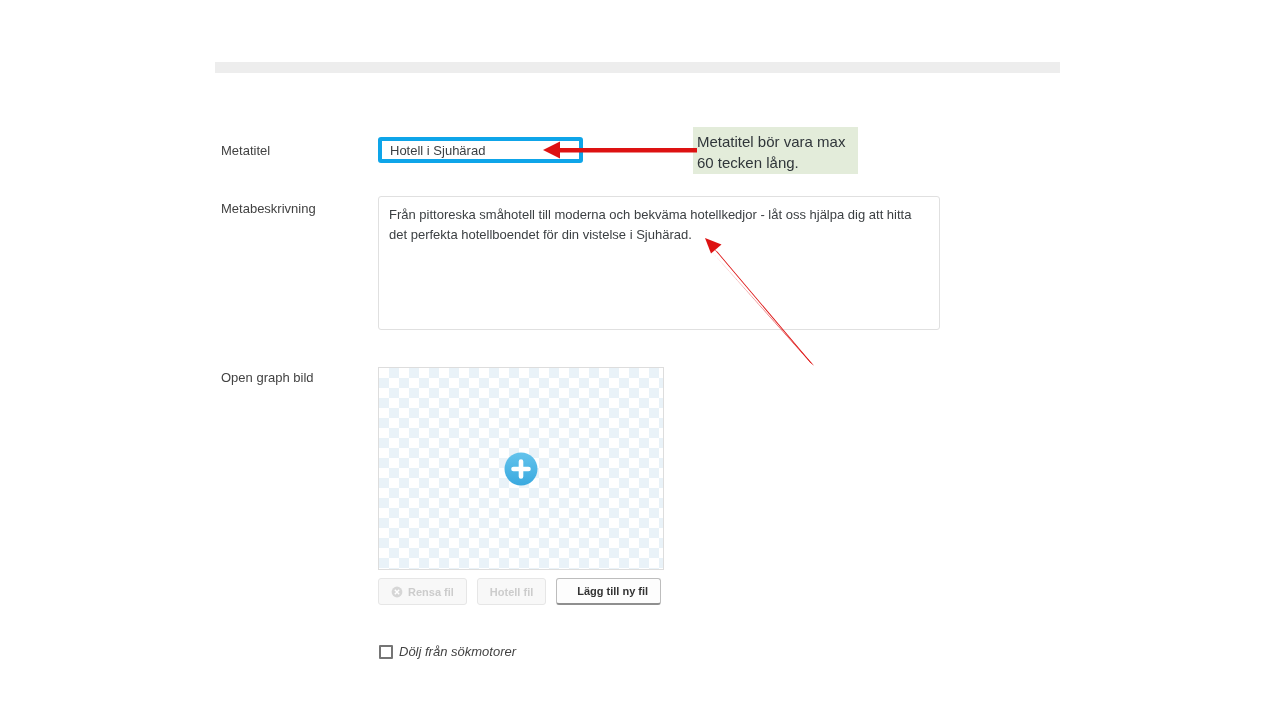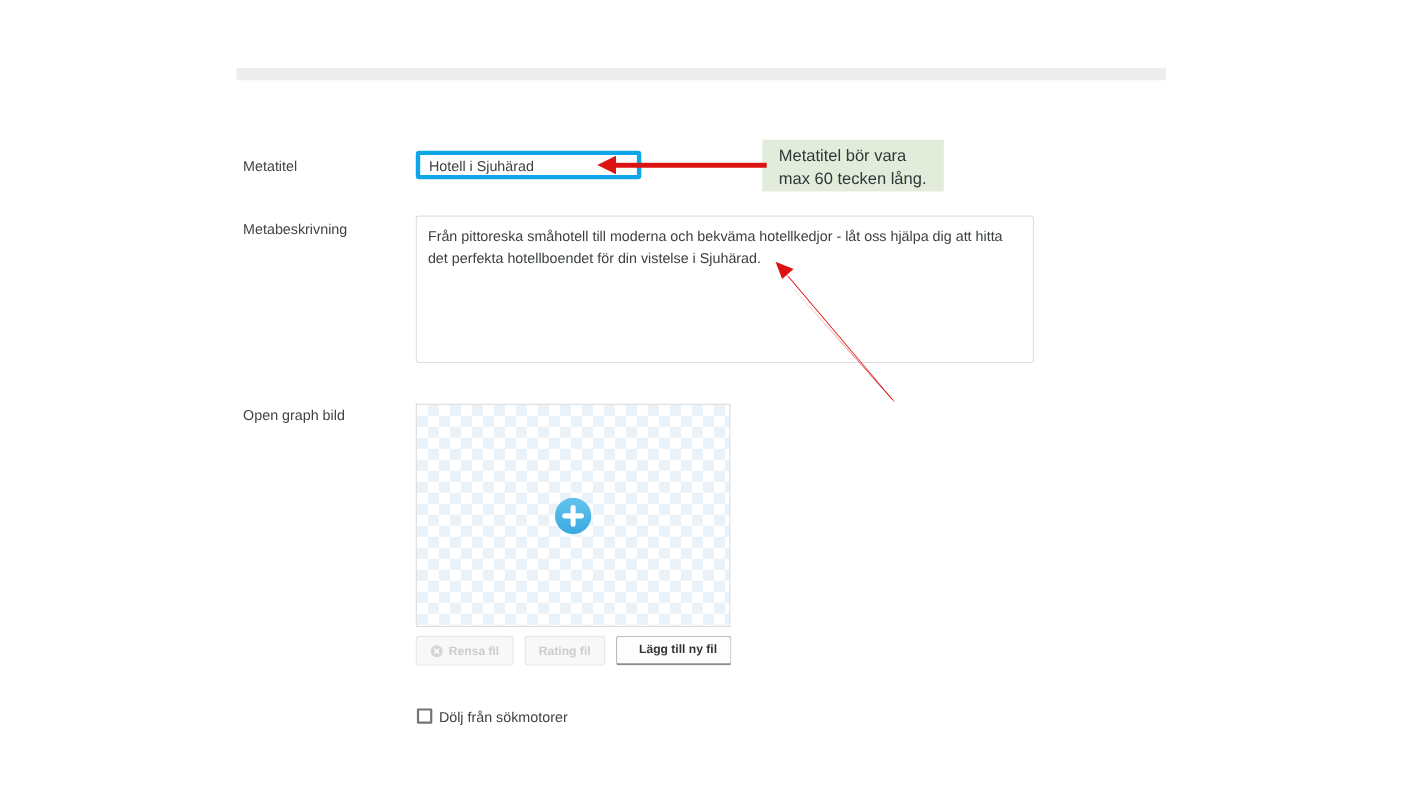--- a/index.html
+++ b/index.html
@@ -42,28 +42,28 @@
   
   .file-buttons{position:absolute;left:378px;top:578px;display:flex;gap:10px;justify-content:center;}
   .btn{height:27px;box-sizing:border-box;border-radius:3px;font-size:11px;font-weight:bold;
        display:flex;align-items:center;justify-content:center;gap:5px;padding:0 12px;
        font-family:"Liberation Sans","DejaVu Sans",sans-serif;}
   .btn.disabled{background:#f8f8f8;border:1px solid #e6e6e6;color:#ccc;cursor:default;}
   .btn.primary{background:#fdfdfd;border:1px solid #bdbdbd;border-bottom:2px solid #8f8f8f;
                color:#333;cursor:pointer;padding-left:20px;}
 
   
-  .checkbox-row{position:absolute;left:379px;top:644px;display:flex;align-items:flex-start;gap:6px;}
+  .checkbox-row{position:absolute;left:379px;top:644px;display:flex;align-items:center;gap:6px;font-style:italic;}
   .checkbox{width:14px;height:14px;box-sizing:border-box;border:2px solid #757575;background:#fff;
             border-radius:1px;cursor:pointer;}
   .checkbox-label{font-size:13px;color:#424242;}
 
   
   .note{position:absolute;background:#e3ecda;color:#30363a;font-size:15px;line-height:1.4;
-        padding:4px 15px;box-sizing:border-box;}
+        padding:4px 4px;box-sizing:border-box;}
   .note-1{left:693px;top:127px;width:165px;height:47px;}
   .note-2{left:756px;top:361px;width:206px;height:48px;}
 
   
   .arrows{position:absolute;left:0;top:0;width:1277px;height:718px;pointer-events:none;}
 </style>
 </head>
 <body>
 
 <div class="canvas">
@@ -94,21 +94,21 @@
 
   <div class="file-buttons">
     <div class="btn disabled">
       <svg width="12" height="12" viewBox="0 0 12 12">
         <circle cx="6" cy="6" r="5.4" fill="#d6d6d6"></circle>
         <path d="M3.8 3.8l4.4 4.4M8.2 3.8L3.8 8.2" stroke="#fff" stroke-width="1.4"></path>
       </svg>
       <span>Rensa fil</span>
     </div>
     <div class="btn disabled">
-      <span>Rating fil</span>
+      <span>Hotell fil</span>
     </div>
     <div class="btn primary">
       <span>Lägg till ny fil</span>
     </div>
   </div>
 
   <div class="checkbox-row">
     <div class="checkbox"></div>
     <div class="checkbox-label">Dölj från sökmotorer</div>
   </div>

